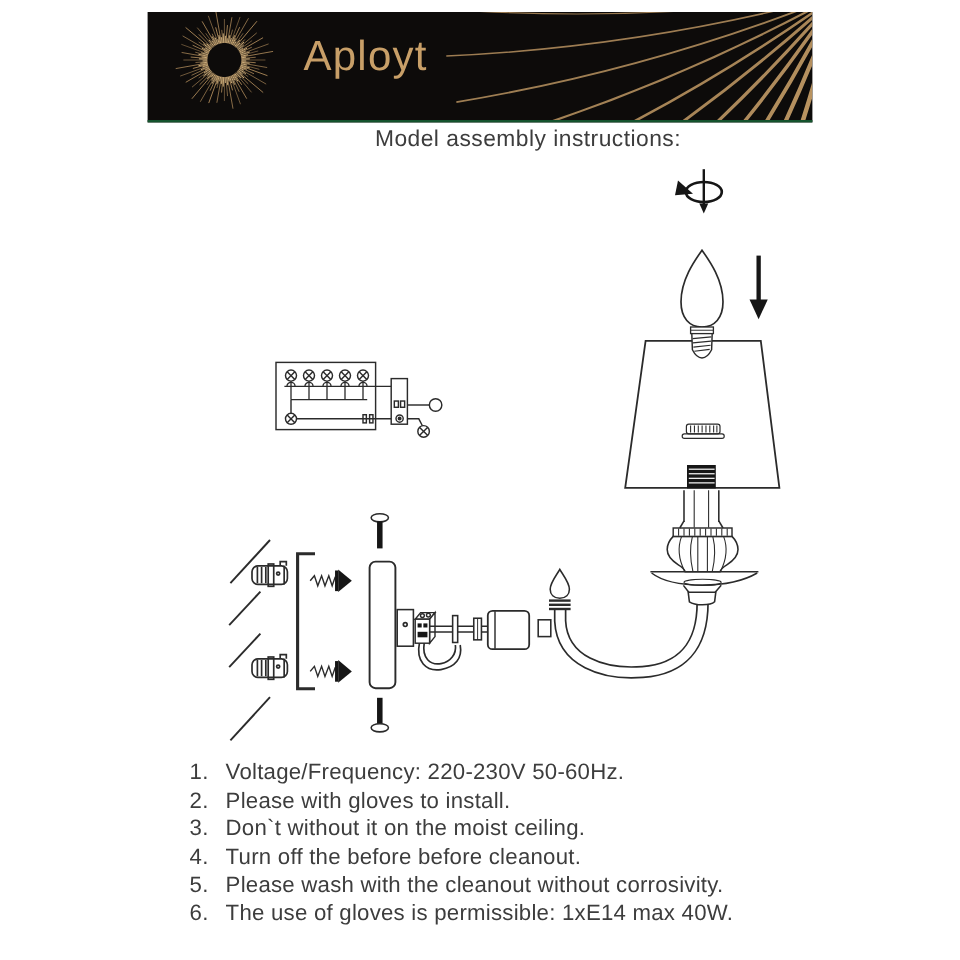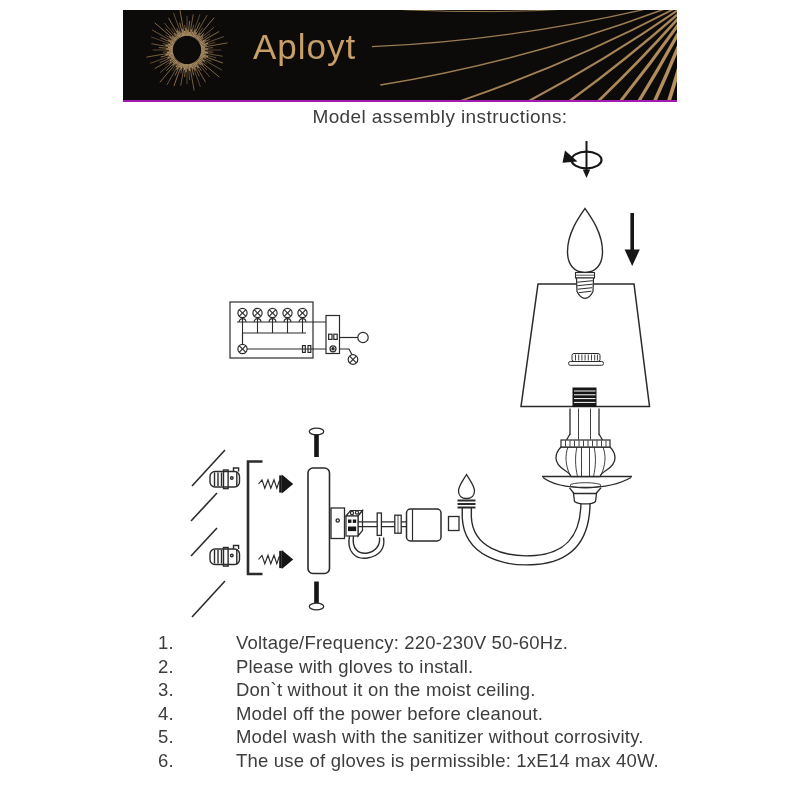--- a/index.html
+++ b/index.html
@@ -1,39 +1,39 @@
 <!DOCTYPE html>
 <html style="--banner-bg: #0d0b0a; --gold: #c89f68; --text: #3d3d3d;"><head>
 <meta charset="utf-8">
 <style>
   html,body{margin:0;padding:0;background:#ffffff;width:800px;height:800px;overflow:hidden;
     font-family:"Liberation Sans", sans-serif;}
   .page{position:relative;width:800px;height:800px;background:#fff;}
 
   
   .banner{position:absolute;left:123px;top:10px;width:554px;height:90px;
-    background:var(--banner-bg,#0d0b0a);overflow:hidden;border-bottom:2px solid #a21caf;}
+    background:var(--banner-bg,#0d0b0a);overflow:hidden;border-bottom:2px solid #14532d;}
   .sunburst{position:absolute;left:22px;top:-2px;width:84px;height:84px;}
   .brand{position:absolute;left:130px;top:18px;height:38px;display:flex;align-items:center;
     color:var(--gold,#c89f68);font-size:35px;font-weight:400;letter-spacing:1px;}
   .corner-rays{position:absolute;left:0;top:0;width:554px;height:90px;}
 
   
   .title-block{position:absolute;left:0;top:105px;width:800px;text-align:center;
     color:var(--text,#3d3d3d);font-size:19px;line-height:23.5px;letter-spacing:0.4px;margin-left:40px;}
 
   
   .drawings{position:absolute;left:0;top:0;width:800px;height:800px;}
 
   
   .instructions{position:absolute;left:158px;top:631px;width:560px;
     color:var(--text,#3d3d3d);font-size:18.5px;letter-spacing:0.2px;}
   .instructions .row{display:flex;line-height:23.6px;}
   .instructions .num{width:30px;flex:none;}
-  .instructions .txt{flex:1;margin-left:48px;}
+  .instructions .txt{flex:1;}
 </style>
 </head>
 <body>
 
 <div class="page">
 
   <div class="banner">
     <svg class="sunburst" viewBox="-42 -42 84 84">
       <g id="sunburst">
           <line x1="14.2" y1="0" x2="34.2" y2="0" stroke="#c89f68" stroke-width="0.75" opacity="0.50"></line>
@@ -480,24 +480,24 @@
     <div class="row">
       <span class="num">2.</span>
       <span class="txt">Please with gloves to install.</span>
     </div>
     <div class="row">
       <span class="num">3.</span>
       <span class="txt">Don`t without it on the moist ceiling.</span>
     </div>
     <div class="row">
       <span class="num">4.</span>
-      <span class="txt">Model off the power before cleanout.</span>
+      <span class="txt">Turn off the before before cleanout.</span>
     </div>
     <div class="row">
       <span class="num">5.</span>
-      <span class="txt">Model wash with the sanitizer without corrosivity.</span>
+      <span class="txt">Please wash with the cleanout without corrosivity.</span>
     </div>
     <div class="row">
       <span class="num">6.</span>
       <span class="txt">The use of gloves is permissible: 1xE14 max 40W.</span>
     </div>
   </div>
 </div>
 
 </body></html>

